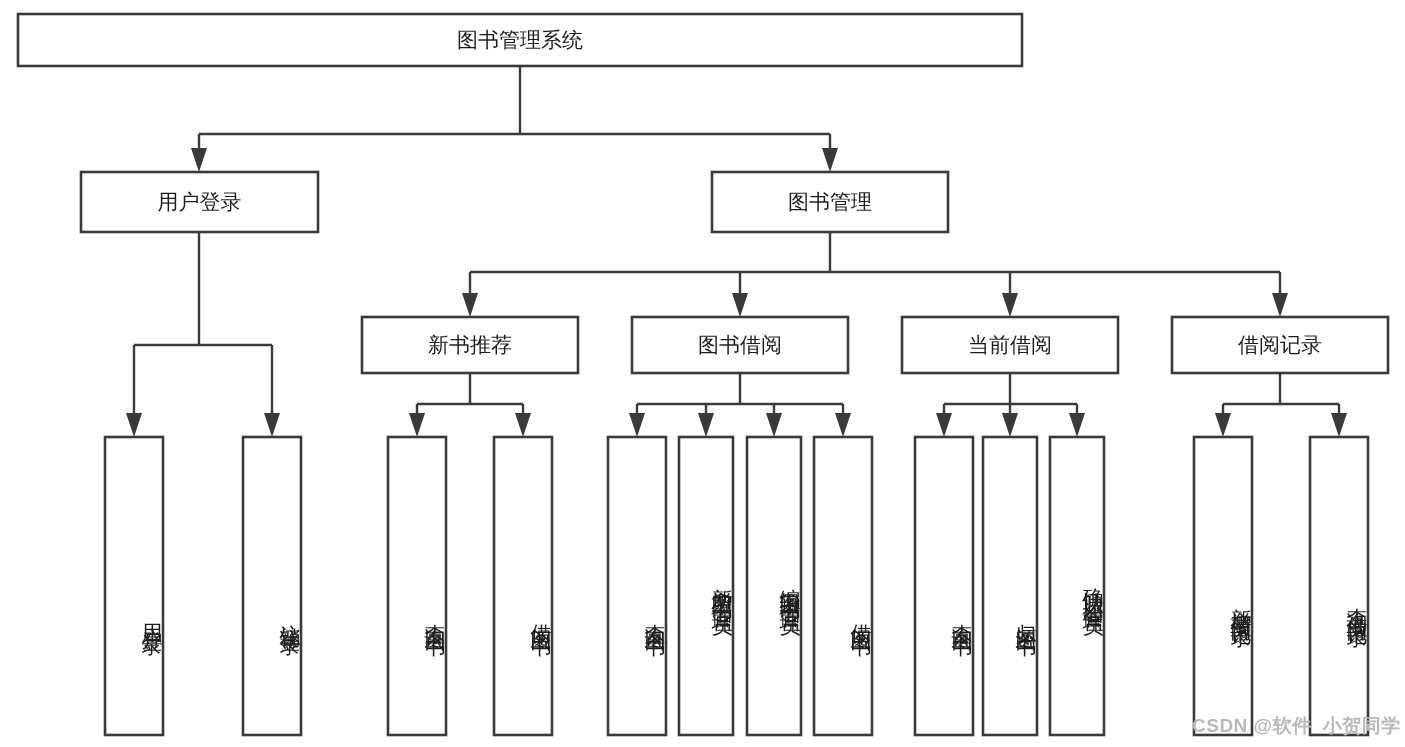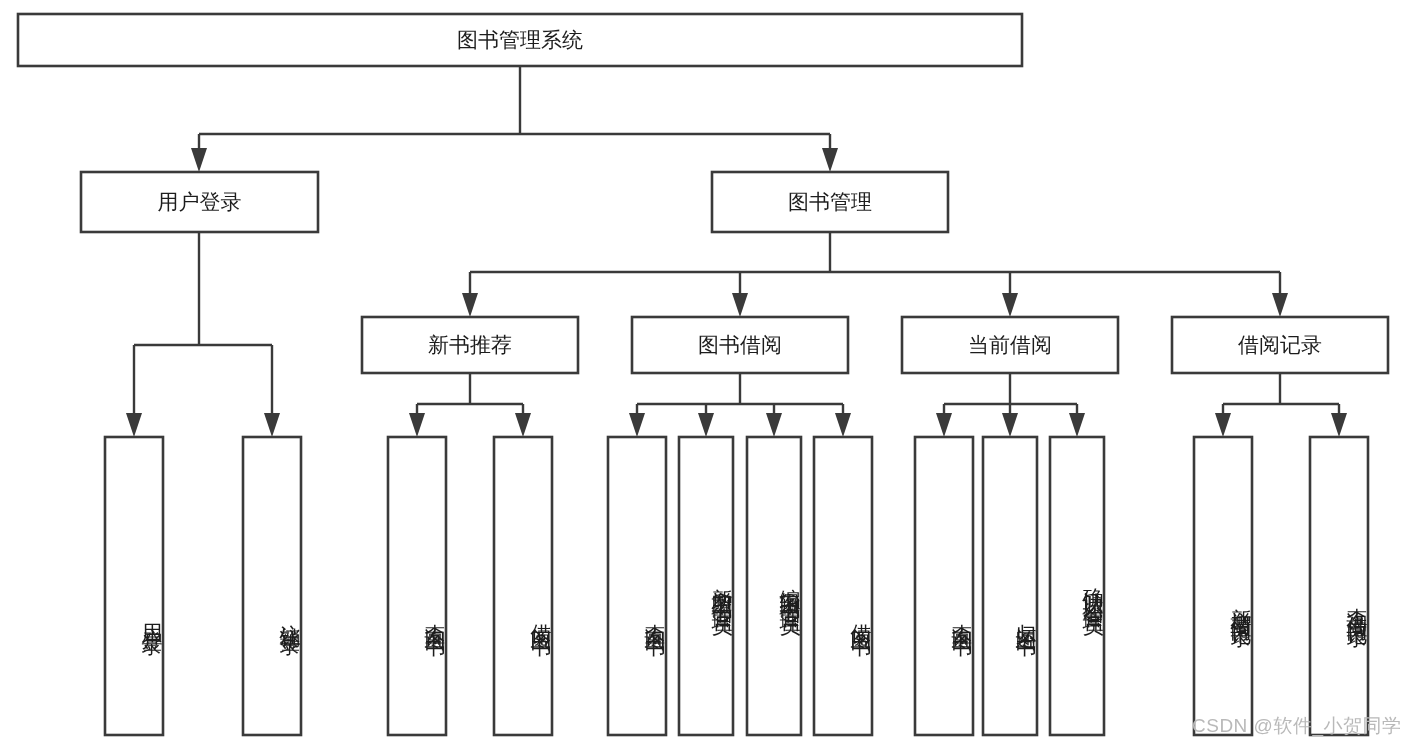--- a/index.html
+++ b/index.html
@@ -208,15 +208,15 @@
   <div class="leaf-label-v" style="left:747px; top:445px; width:54px; height:288px;">编辑图书（管理员）</div>
   <div class="leaf-label-v" style="left:814px; top:495px; width:58px; height:240px;">借阅图书</div>
 
   <div class="leaf-label-v" style="left:915px; top:495px; width:58px; height:240px;">查询图书</div>
   <div class="leaf-label-v" style="left:983px; top:495px; width:54px; height:240px;">归还图书</div>
   <div class="leaf-label-v" style="left:1050px; top:445px; width:54px; height:288px;">确认归还（管理员）</div>
 
   <div class="leaf-label-v" style="left:1194px; top:470px; width:58px; height:265px;">新增借阅记录</div>
   <div class="leaf-label-v" style="left:1310px; top:470px; width:58px; height:265px;">查询借阅记录</div>
 
-  <div class="watermark" style="left:1192px; top:713px;">CSDN @软件_小贺同学</div>
+  <div class="watermark" style="left:1192px; top:713px;font-weight:bold;">CSDN @软件_小贺同学</div>
 
 </div>
 
 </body></html>

